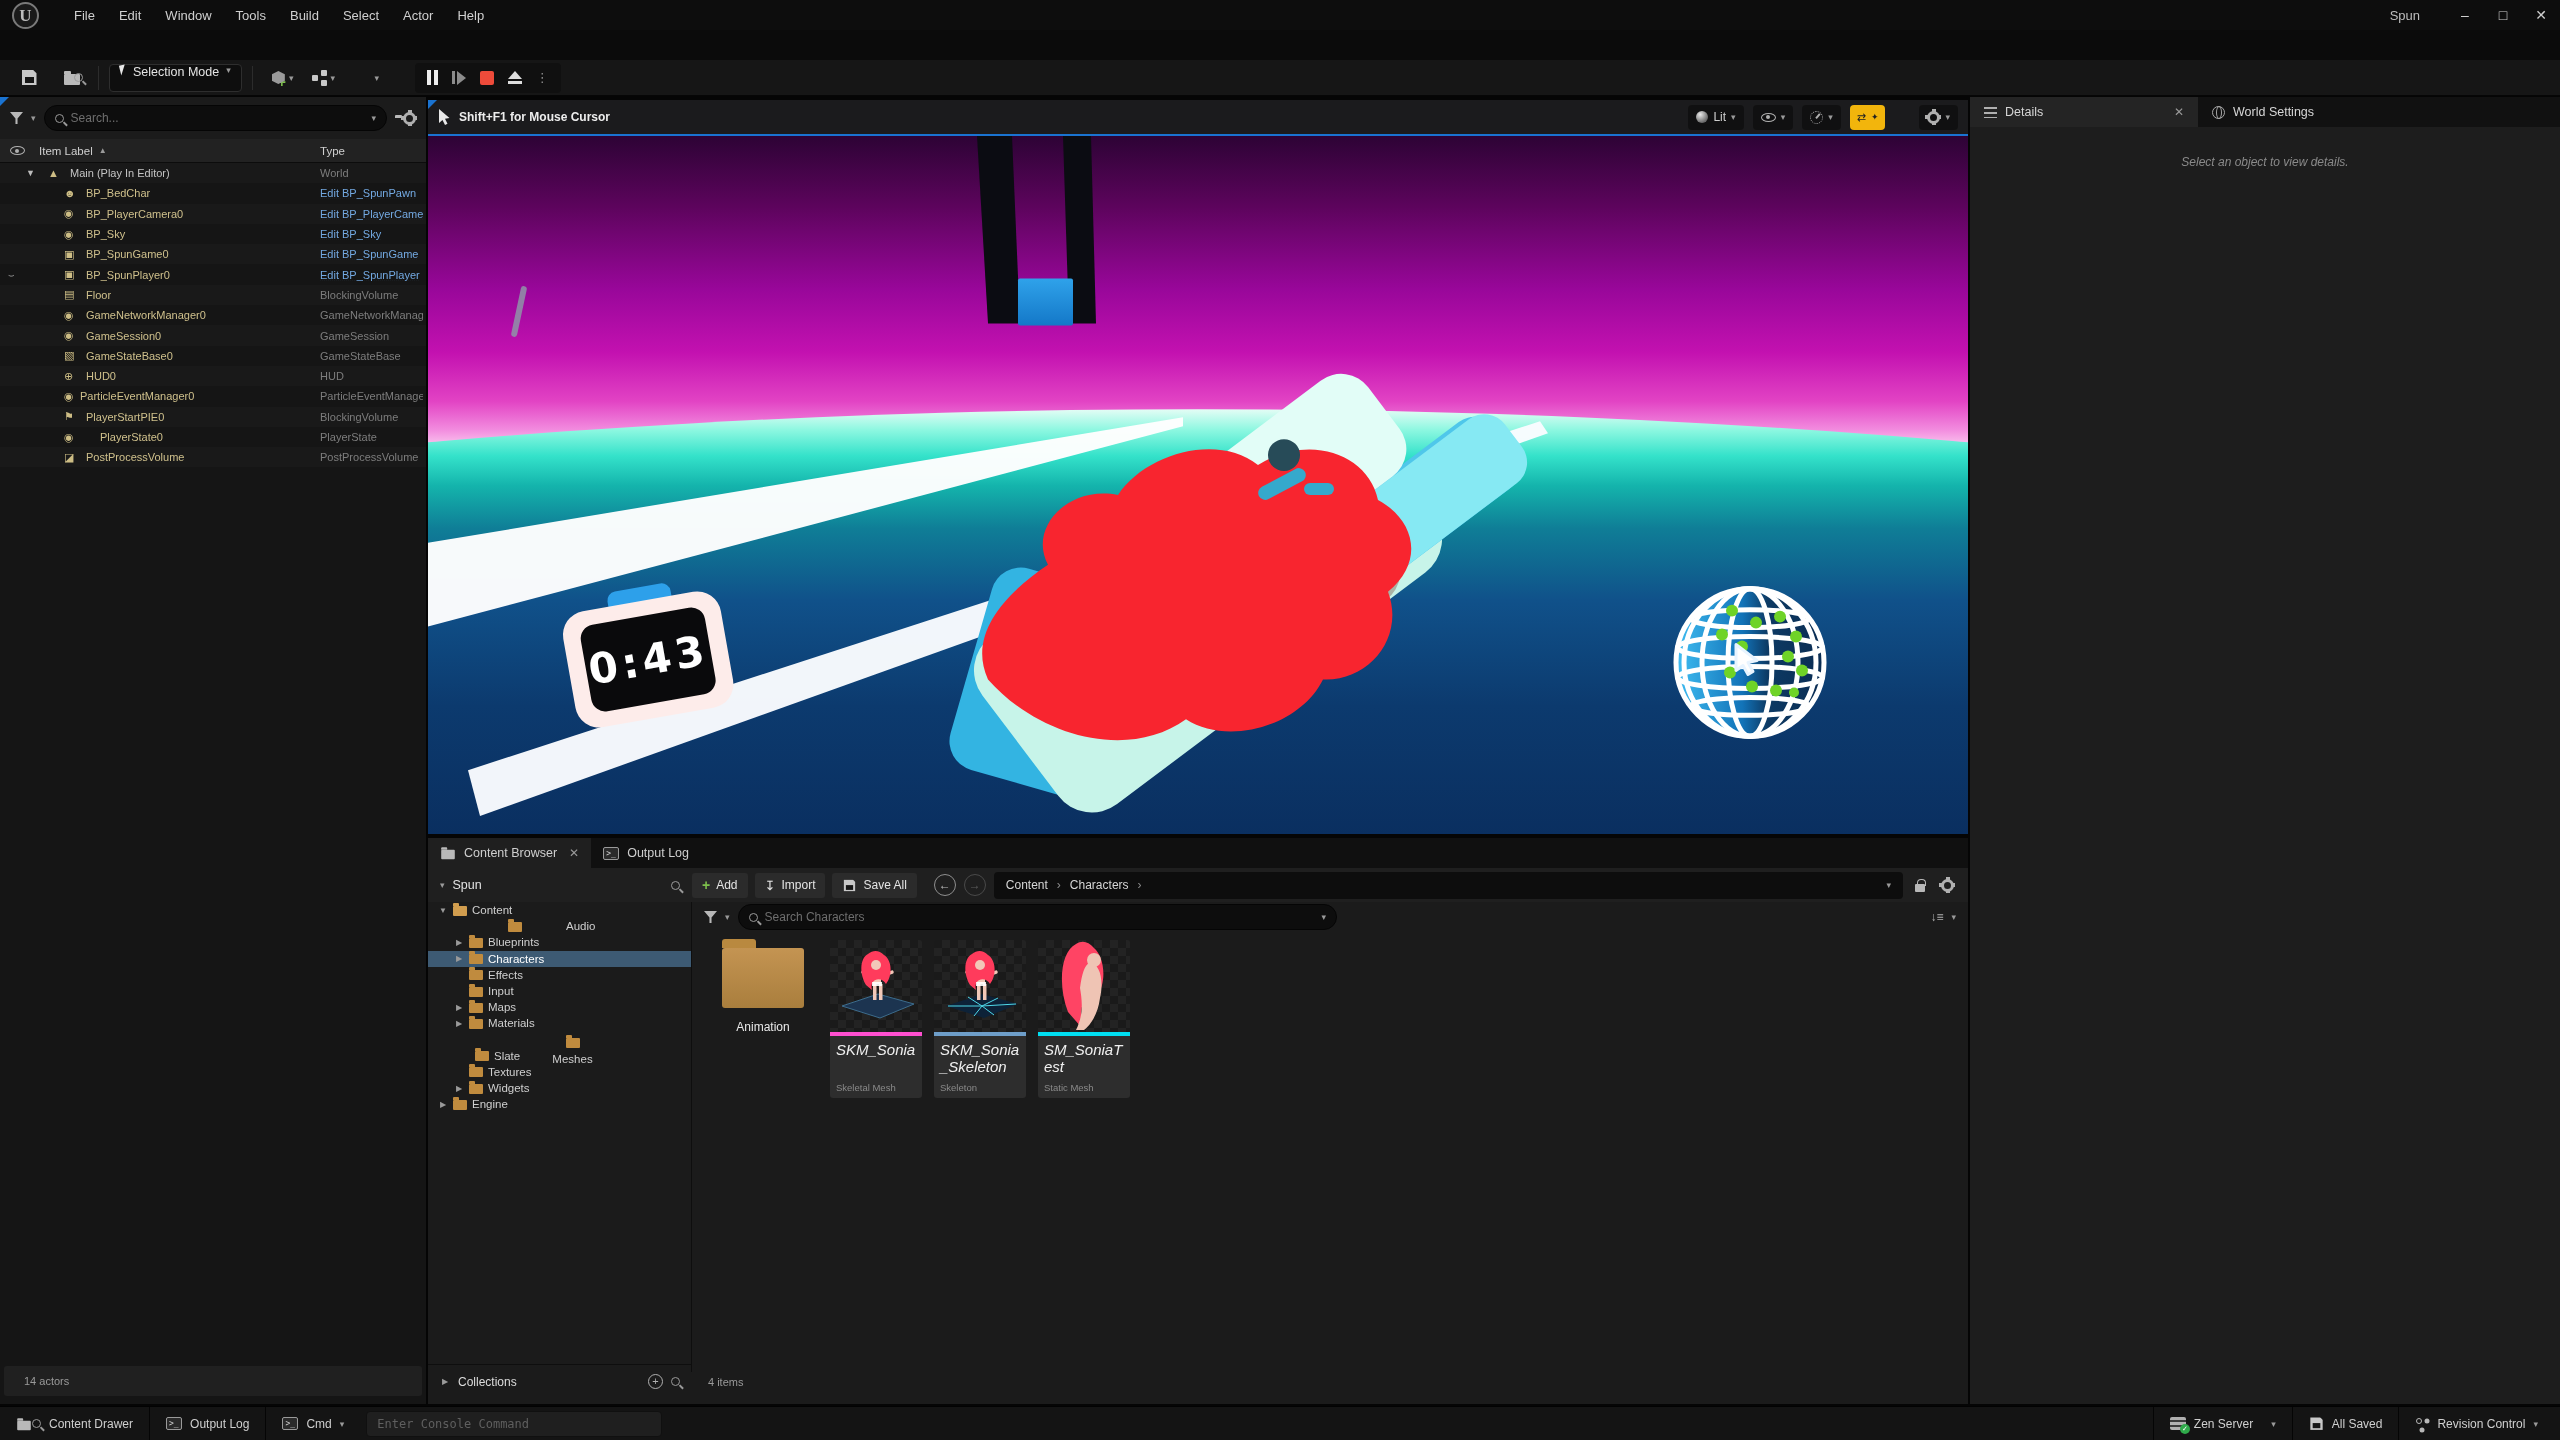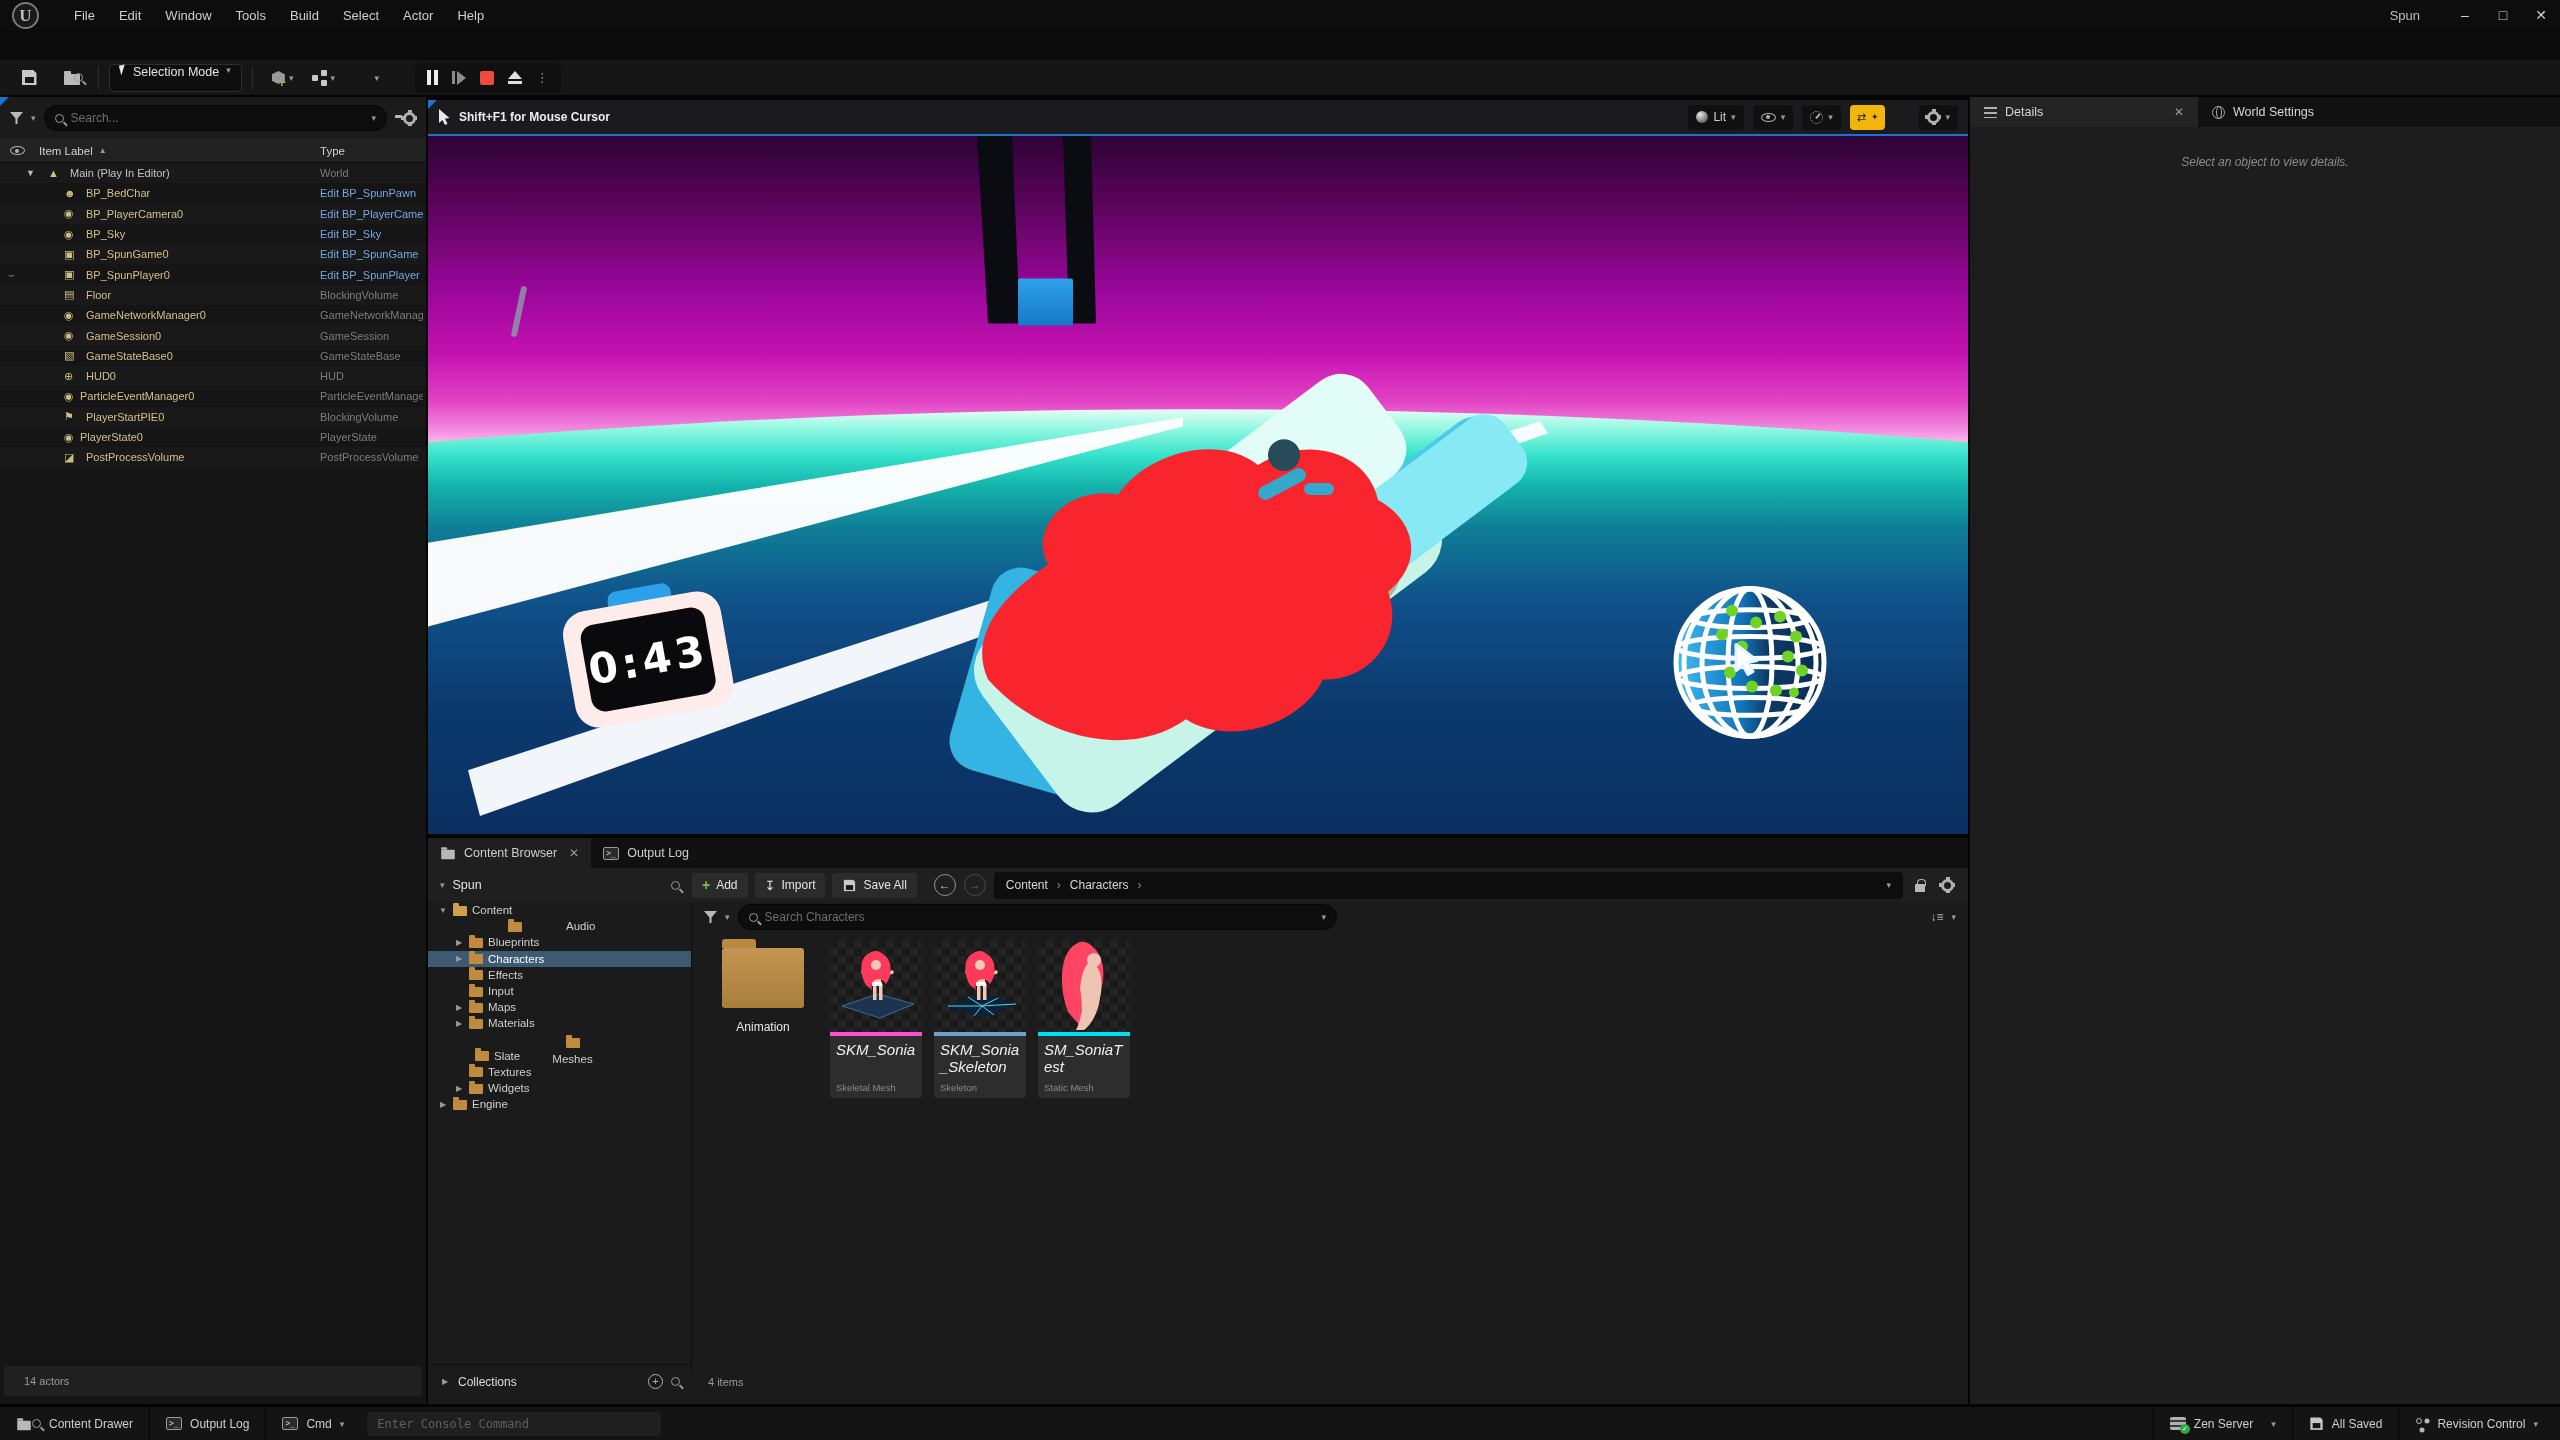--- a/index.html
+++ b/index.html
@@ -286,21 +286,21 @@
         <span class="o-label" style="left: 80px;">ParticleEventManager0</span>
         <span class="o-type">ParticleEventManager</span>
       </div>
       <div class="orow">
         <span class="o-icon" style="left: 64px;">⚑</span>
         <span class="o-label" style="left: 86px;">PlayerStartPIE0</span>
         <span class="o-type">BlockingVolume</span>
       </div>
       <div class="orow">
         <span class="o-icon" style="left: 64px;">◉</span>
-        <span class="o-label" style="left: 80px;">PlayerState0</span>
+        <span class="o-label" style="left: 100px;">PlayerState0</span>
         <span class="o-type">PlayerState</span>
       </div>
       <div class="orow">
         <span class="o-icon" style="left: 64px;">◪</span>
         <span class="o-label" style="left: 86px;">PostProcessVolume</span>
         <span class="o-type">PostProcessVolume</span>
       </div>
     </div>
   <div id="ol-footer">14 actors</div>
 </div>

